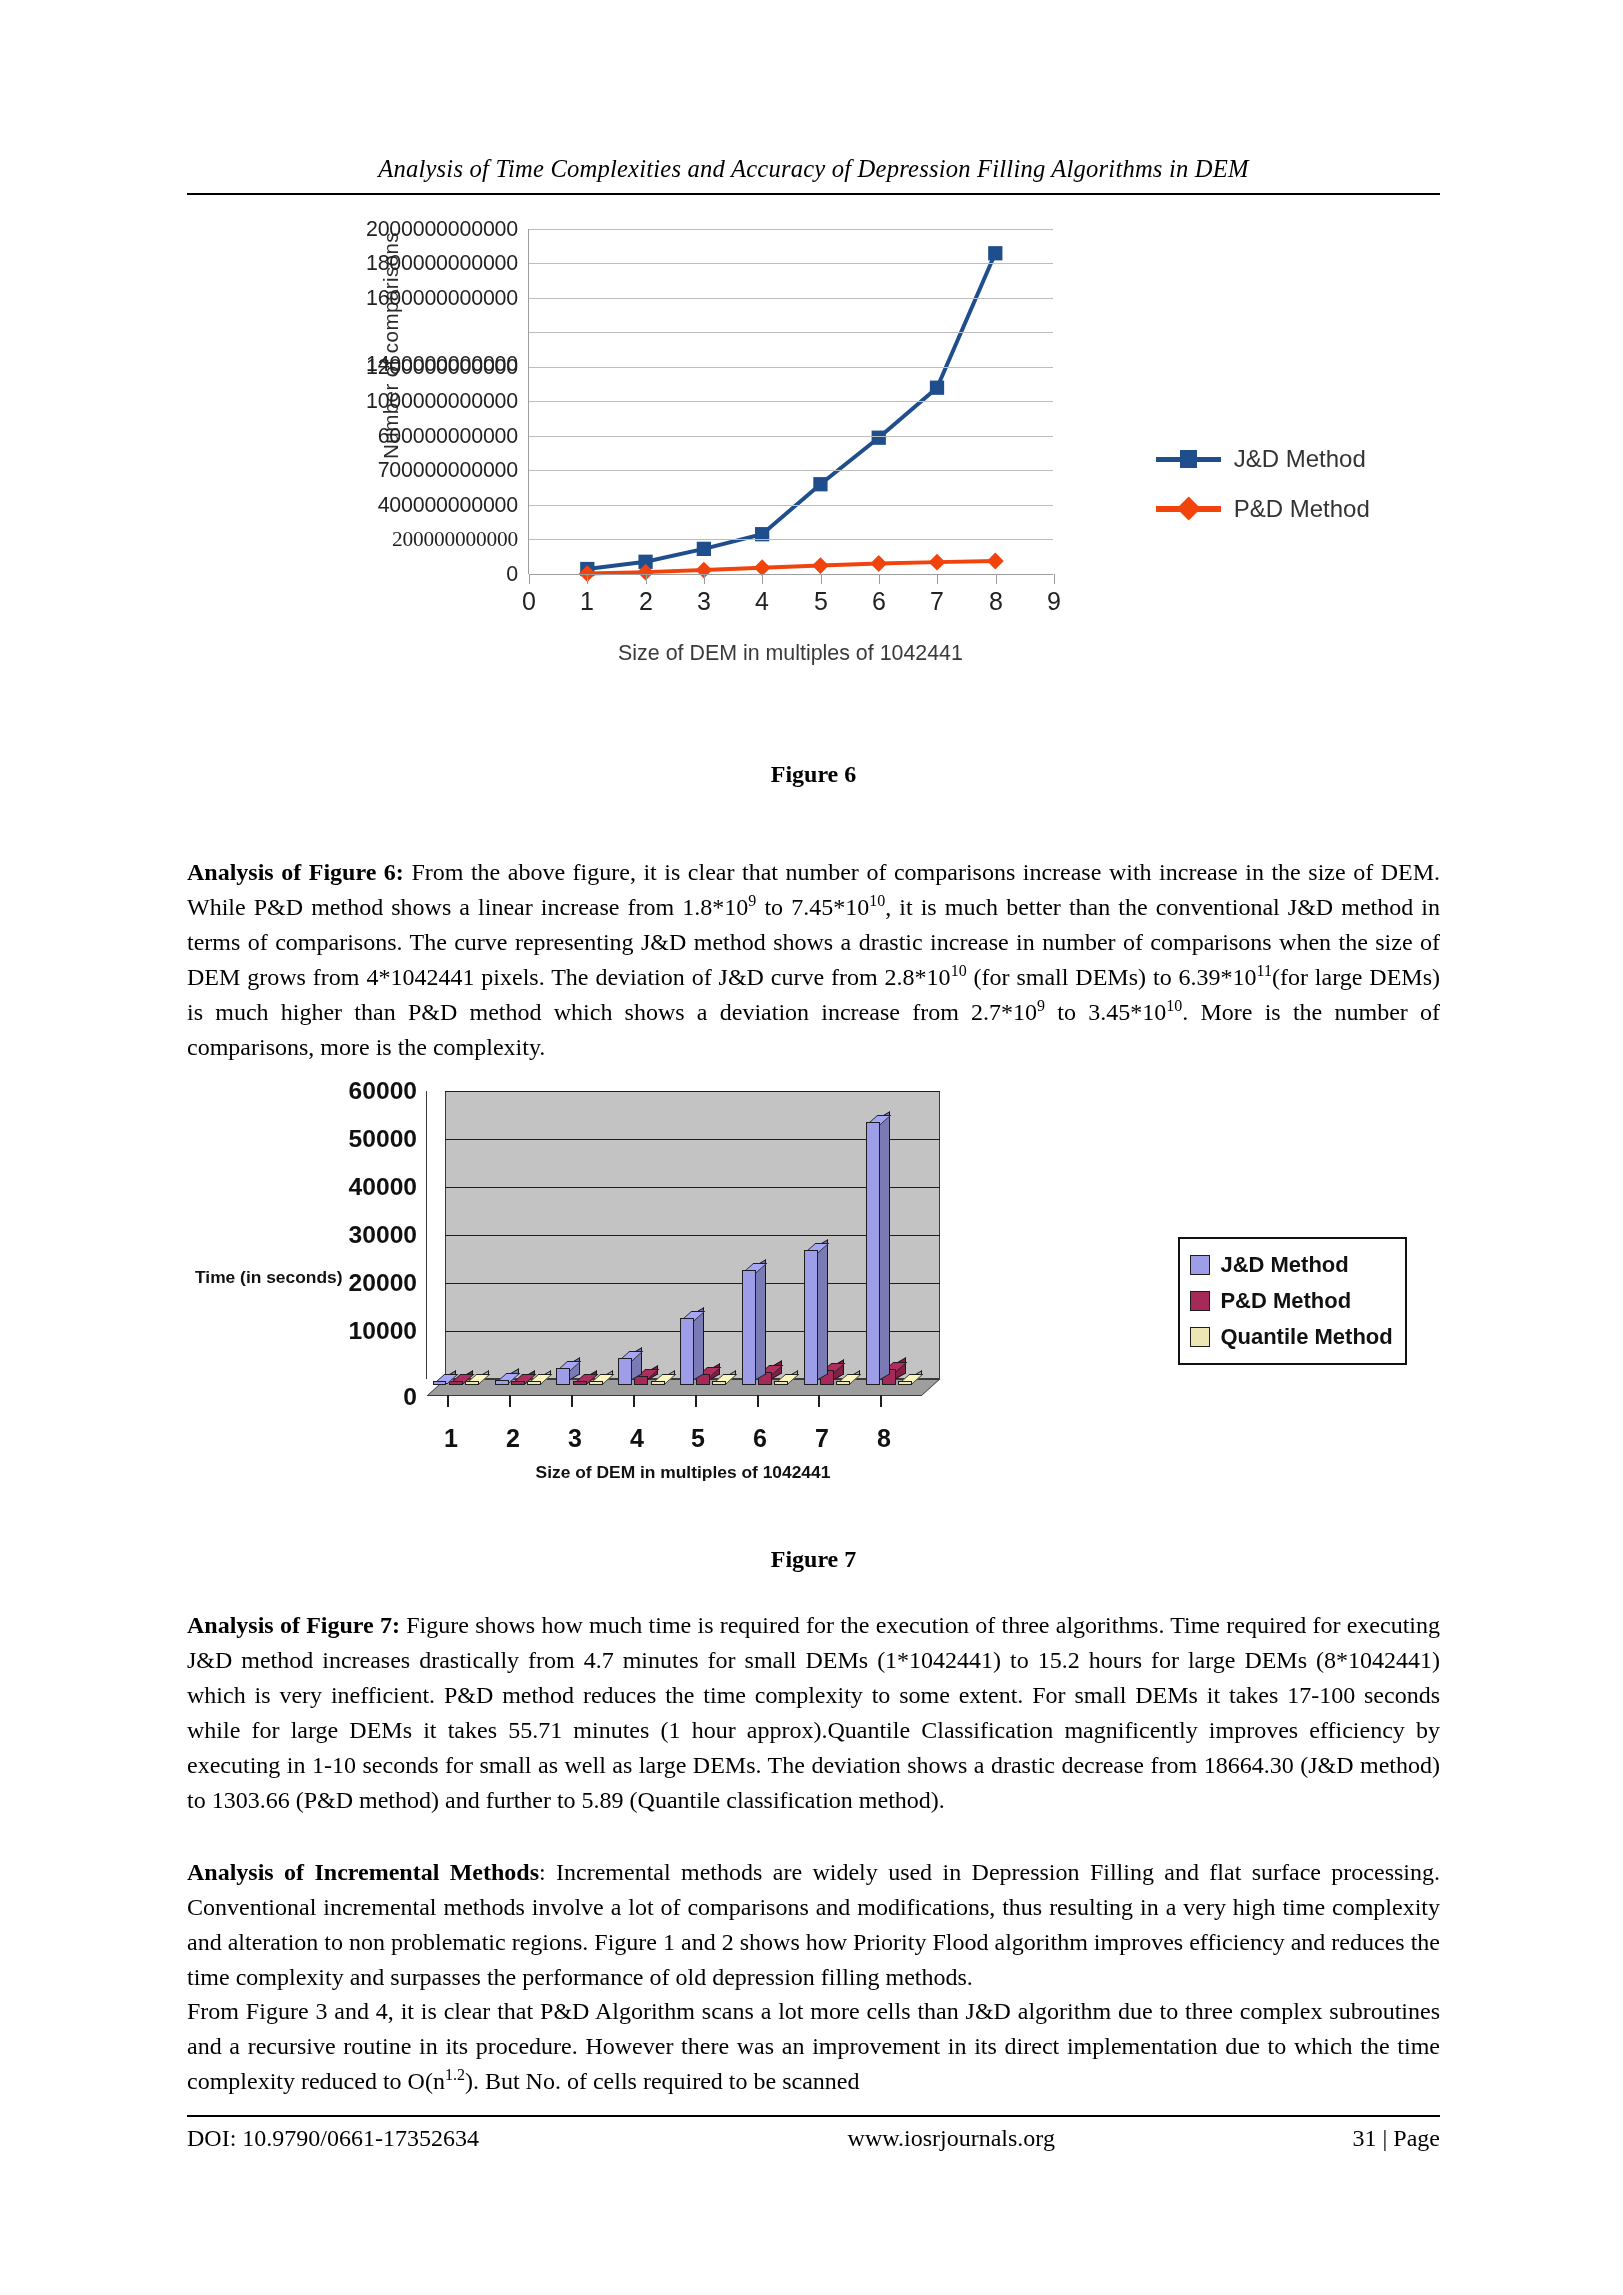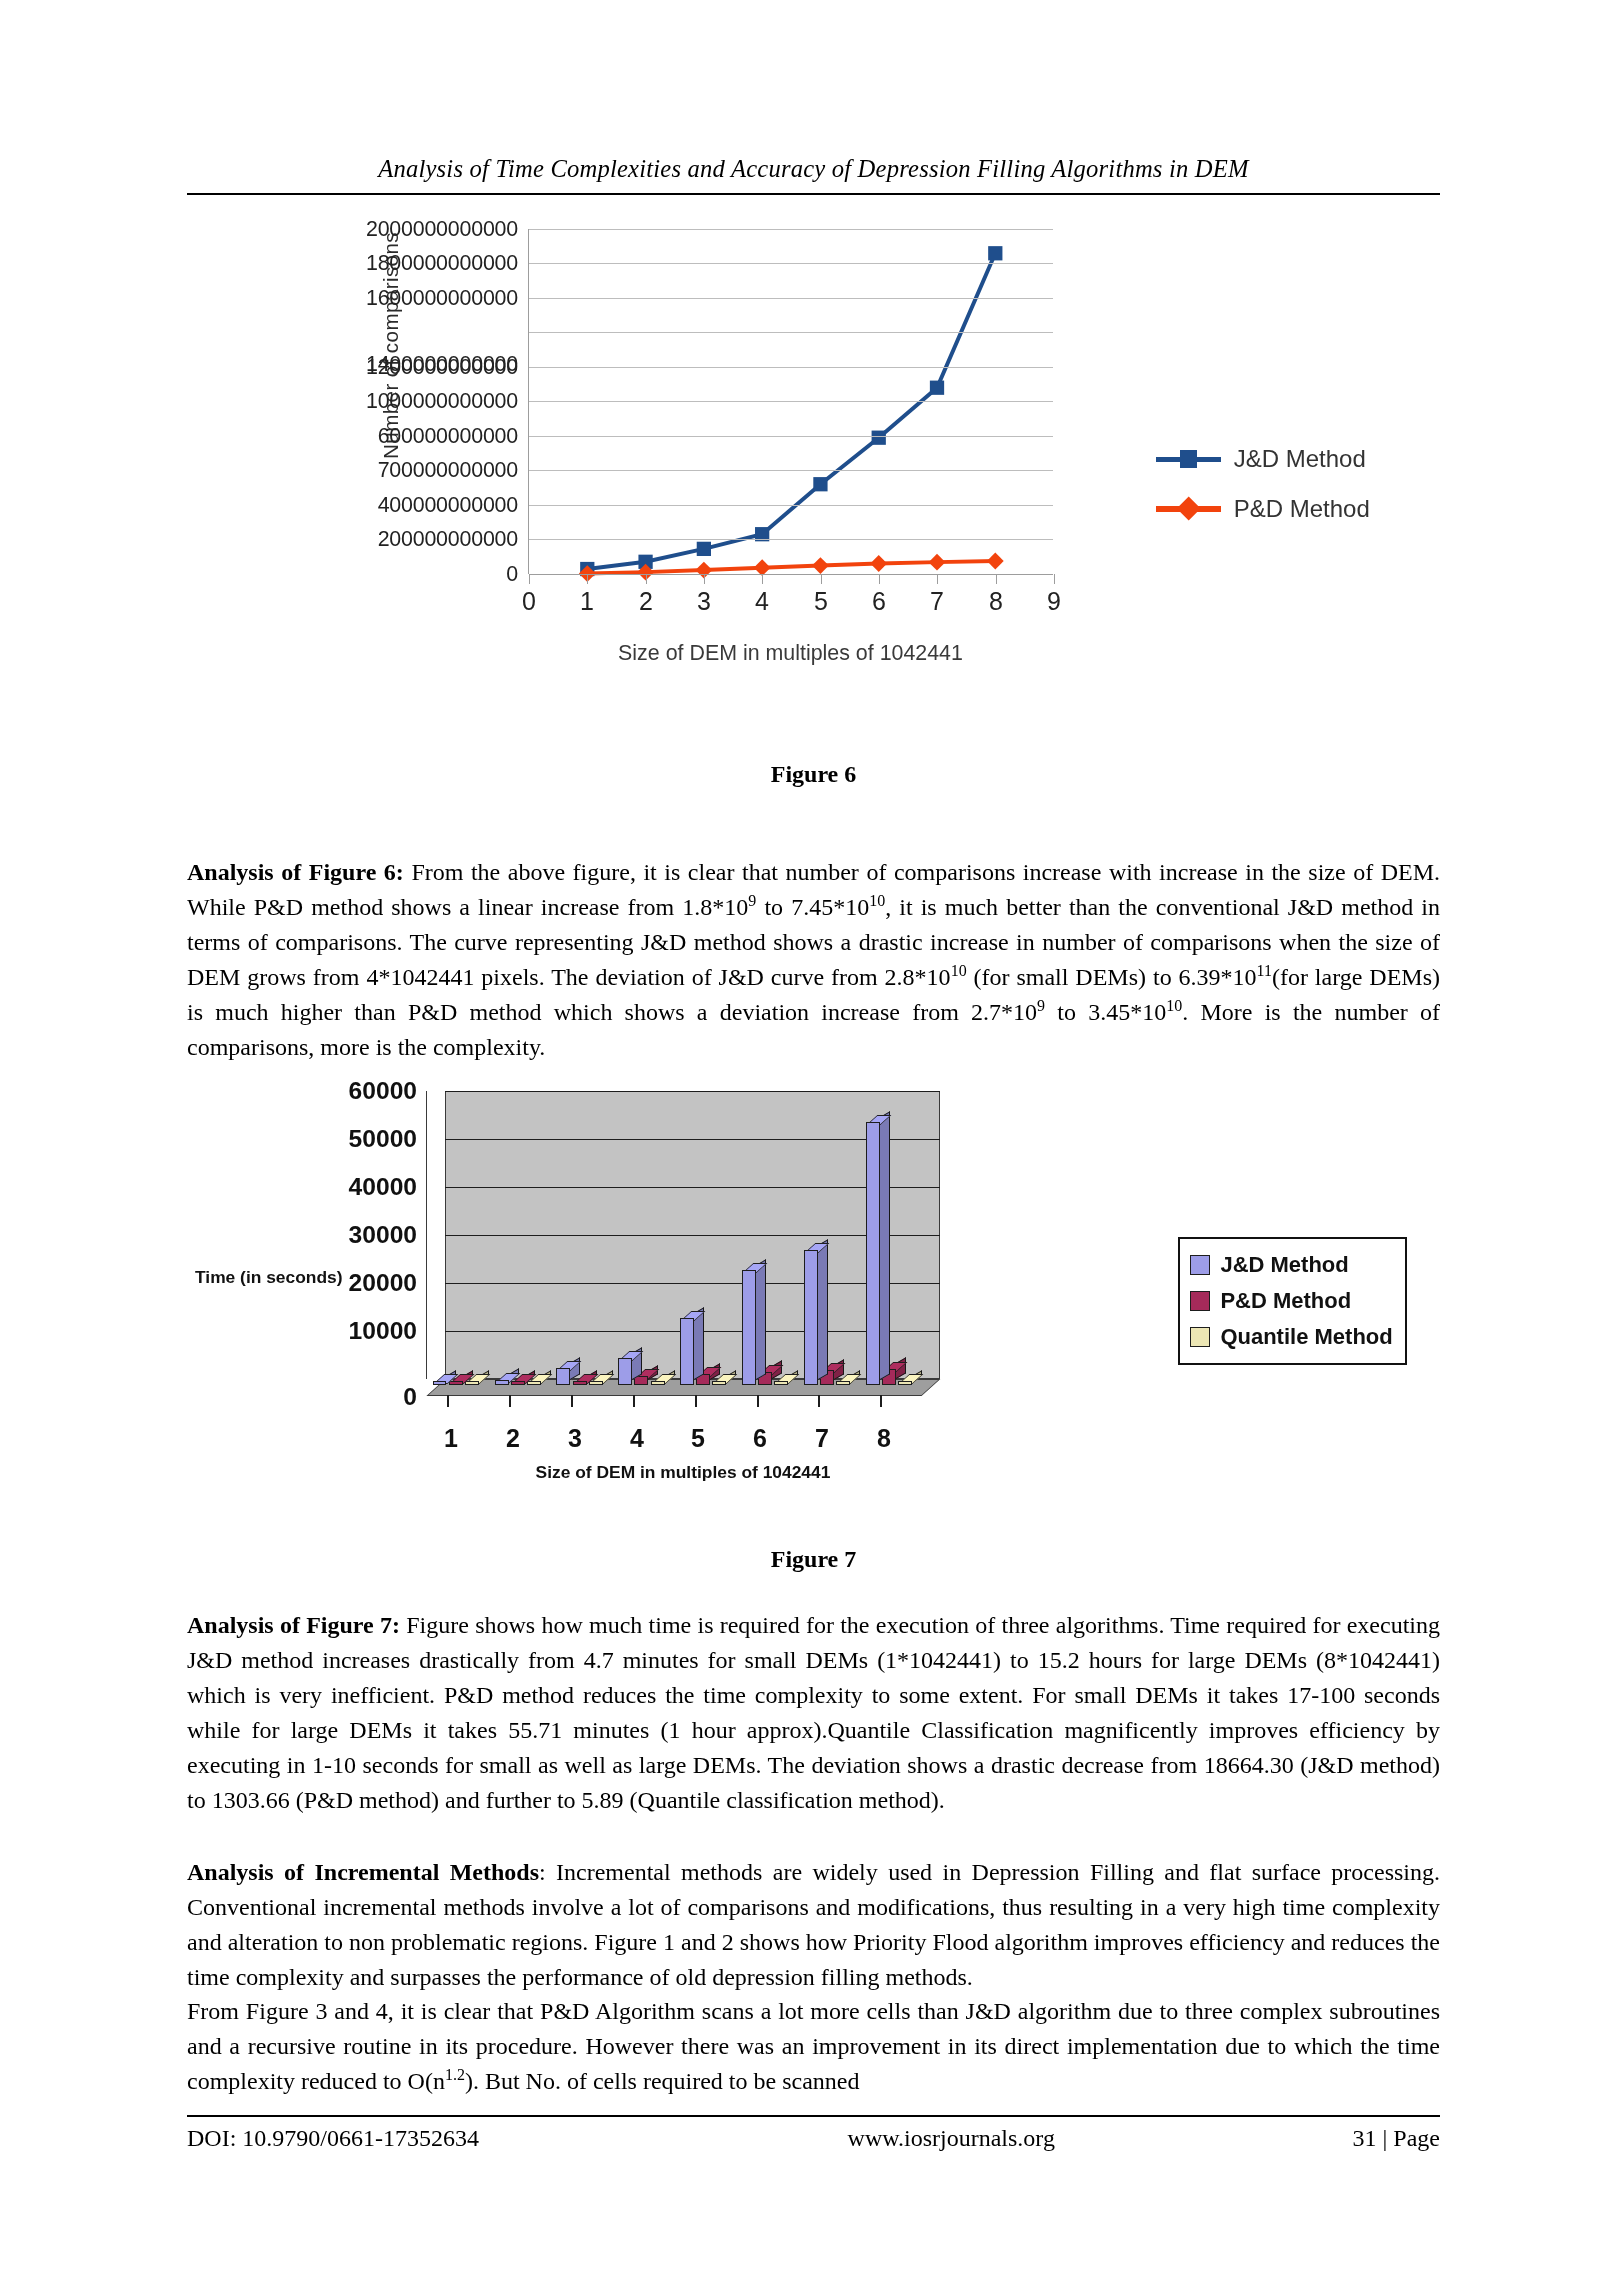--- a/index.html
+++ b/index.html
@@ -354,21 +354,21 @@
 
 <div class="page">
 
   <div class="running-head">Analysis of Time Complexities and Accuracy of Depression Filling Algorithms in DEM</div>
   <div class="head-rule"></div>
 
   <div id="fig6">
     <div class="f6-ylabel">Number of comparisons</div>
     <div class="f6-yticks-col" id="f6-yticks">
         <div class="f6-ytick" style="top: 361px;">0</div>
-        <div class="f6-ytick" style="top: 326px;">200000000000</div>
+        <div class="f6-ytick" style="top: 326px; font-family: Liberation Serif, serif;">200000000000</div>
         <div class="f6-ytick" style="top: 292px;">400000000000</div>
         <div class="f6-ytick" style="top: 257px;">700000000000</div>
         <div class="f6-ytick" style="top: 223px;">600000000000</div>
         <div class="f6-ytick" style="top: 188px; margin-left: 9px;">1000000000000</div>
         <div class="f6-ytick" style="top: 154px;">1200000000000</div>
         <div class="f6-ytick" style="top: 119px; margin-top: 32px;">1400000000000</div>
         <div class="f6-ytick" style="top: 85px;">1600000000000</div>
         <div class="f6-ytick" style="top: 50px;">1800000000000</div>
         <div class="f6-ytick" style="top: 16px;">2000000000000</div>
       </div>

